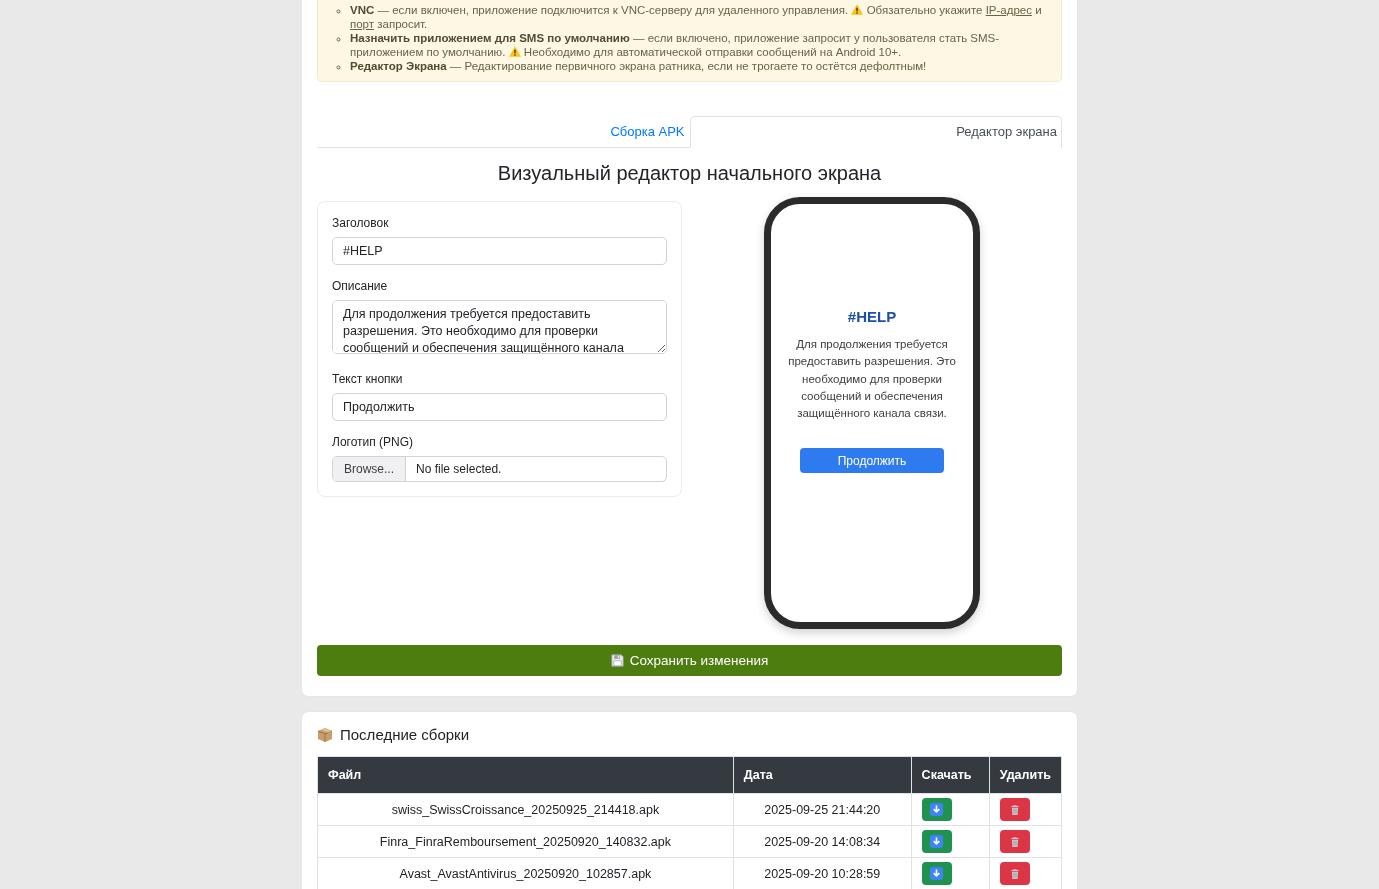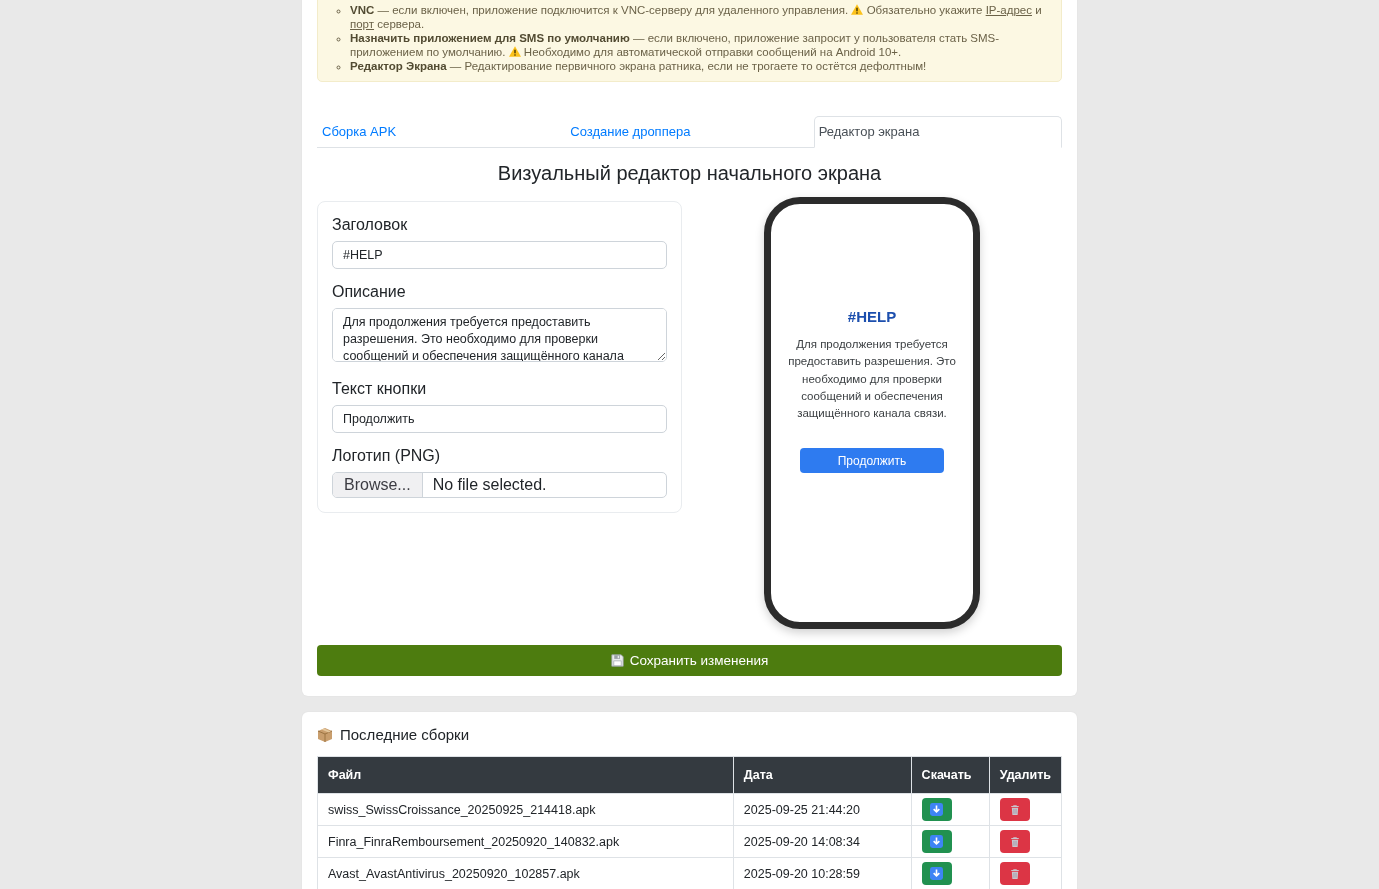--- a/index.html
+++ b/index.html
@@ -21,50 +21,50 @@
   }
   .alert ul{ list-style:circle; padding-left:18px; }
   .alert li{ margin:0; }
   .alert b{ color:#524b32; }
   .alert a{ color:#6b6248; text-decoration:underline; cursor:pointer;text-align:center; }
   .warn-ico{ display:inline-block; vertical-align:-1px; }
 
   
   .tabs{ display:flex; margin-top:34px; border-bottom:1px solid #dee2e6; }
   .tab{
-    flex:1; text-align:left; padding:7px 4px 8px; font-size:13px;
+    flex:1; text-align:right; padding:7px 4px 8px; font-size:13px;
     color:#007bff; cursor:pointer; border:1px solid transparent;
     border-radius:5px 5px 0 0; margin-bottom:-1px;
   }
   .tab.active{
     color:#495057; background:#fff; cursor:default;
     border-color:#dee2e6 #dee2e6 #fff;
   }
 
   .editor-heading{ text-align:center; font-size:20px; font-weight:400; margin:14px 0 16px; color:#212529; }
 
   
   .editor-row{ display:flex; align-items:flex-start; }
   .form-card{ width:365px; border:1px solid #e9ecef; border-radius:8px; padding:14px; }
-  .field-label{ display:block; font-size:16px; margin:0 0 7px; }
+  .field-label{ display:block; font-size:12px; margin:0 0 7px; }
   .txt-input{
     width:100%; height:28px; padding:4px 10px; font-size:12.5px;
     font-family:inherit; color:#212529;
     border:1px solid #ced4da; border-radius:5px; outline:none; background:#fff;
   }
   .txt-area{
     width:100%; height:54px; padding:5px 10px; font-size:12.5px; line-height:1.35;
     font-family:inherit; color:#212529;
     border:1px solid #ced4da; border-radius:5px; outline:none; resize:both;
   }
   .fgroup{ margin-bottom:14px; }
   .fgroup:last-child{ margin-bottom:0; }
   .file-ctl{
     display:flex; align-items:stretch; border:1px solid #ced4da; border-radius:5px;
-    overflow:hidden; height:26px; font-size:16px; cursor:pointer; background:#fff;
+    overflow:hidden; height:26px; font-size:12px; cursor:pointer; background:#fff;
   }
   .file-btn{
     background:#f0f0f2; border-right:1px solid #ced4da; padding:4px 11px;
     display:flex; align-items:center; color:#3c3c43;
   }
   .file-txt{ display:flex; align-items:center; padding:0 10px; color:#212529; }
 
   
   .phone-col{ flex:1; display:flex; justify-content:center; }
   .phone{
@@ -95,21 +95,21 @@
   .builds-head{ display:flex; align-items:center; gap:7px; font-size:15px; }
   table.builds{
     margin-top:13px; width:100%; border-collapse:collapse; font-size:12.5px;
   }
   table.builds th{
     background:#343a40; color:#fff; text-align:left; font-weight:bold;
     padding:11px 10px; border:1px solid #dee2e6; height:20px;
   }
   table.builds td{
     padding:4px 10px; border:1px solid #dee2e6; height:26px; color:#212529;
-    background:#fff; vertical-align:middle;
+    background:#fff; vertical-align:middle;text-align:center;
   }
   .col-file{ width:56%; } .col-date{ width:24%; } .col-dl{ width:10.5%; } .col-del{ width:9.5%; }
   .tbl-btn{
     width:30px; height:23px; border:none; border-radius:4px; cursor:pointer;
     display:flex; align-items:center; justify-content:center; padding:0;
   }
   .ico{ display:inline-block; line-height:0; }
 </style>
 </head>
 <body>
@@ -125,40 +125,39 @@
             <b>VNC</b><span> — </span><span>если включен, приложение подключится к VNC-серверу для удаленного управления.</span>
             <span class="warn-ico ico"><svg width="12" height="11" viewBox="0 0 16 14">
                   <path d="M8 0L16 14H0z" fill="#fcc21b"></path>
                   <rect x="7.1" y="4.6" width="1.8" height="4.8" fill="#3b2d00"></rect>
                   <circle cx="8" cy="11.6" r="1.1" fill="#3b2d00"></circle>
                 </svg></span>
             <span>Обязательно укажите</span>
             <a>IP-адрес</a>
             <span>и</span>
             <a>порт</a>
-            <span>сервера.</span>
+            <span>запросит.</span>
           </li>
           <li>
             <b>Назначить приложением для SMS по умолчанию</b><span> — </span><span>если включено, приложение запросит у пользователя стать SMS-приложением по умолчанию.</span>
             <span class="warn-ico ico"><svg width="12" height="11" viewBox="0 0 16 14">
                   <path d="M8 0L16 14H0z" fill="#fcc21b"></path>
                   <rect x="7.1" y="4.6" width="1.8" height="4.8" fill="#3b2d00"></rect>
                   <circle cx="8" cy="11.6" r="1.1" fill="#3b2d00"></circle>
                 </svg></span>
             <span>Необходимо для автоматической отправки сообщений на Android 10+.</span>
           </li>
           <li>
             <b>Редактор Экрана</b><span> — </span><span>Редактирование первичного экрана ратника, если не трогаете то остётся дефолтным!</span>
           </li>
         </ul>
       </div>
 
       <div class="tabs">
         <div class="tab">Сборка APK</div>
-        <div class="tab">Создание дроппера</div>
         <div class="tab active">Редактор экрана</div>
       </div>
 
       <div class="editor-heading">Визуальный редактор начального экрана</div>
 
       <div class="editor-row">
 
         <div class="form-card">
           <div class="fgroup">
             <label class="field-label">Заголовок</label>

